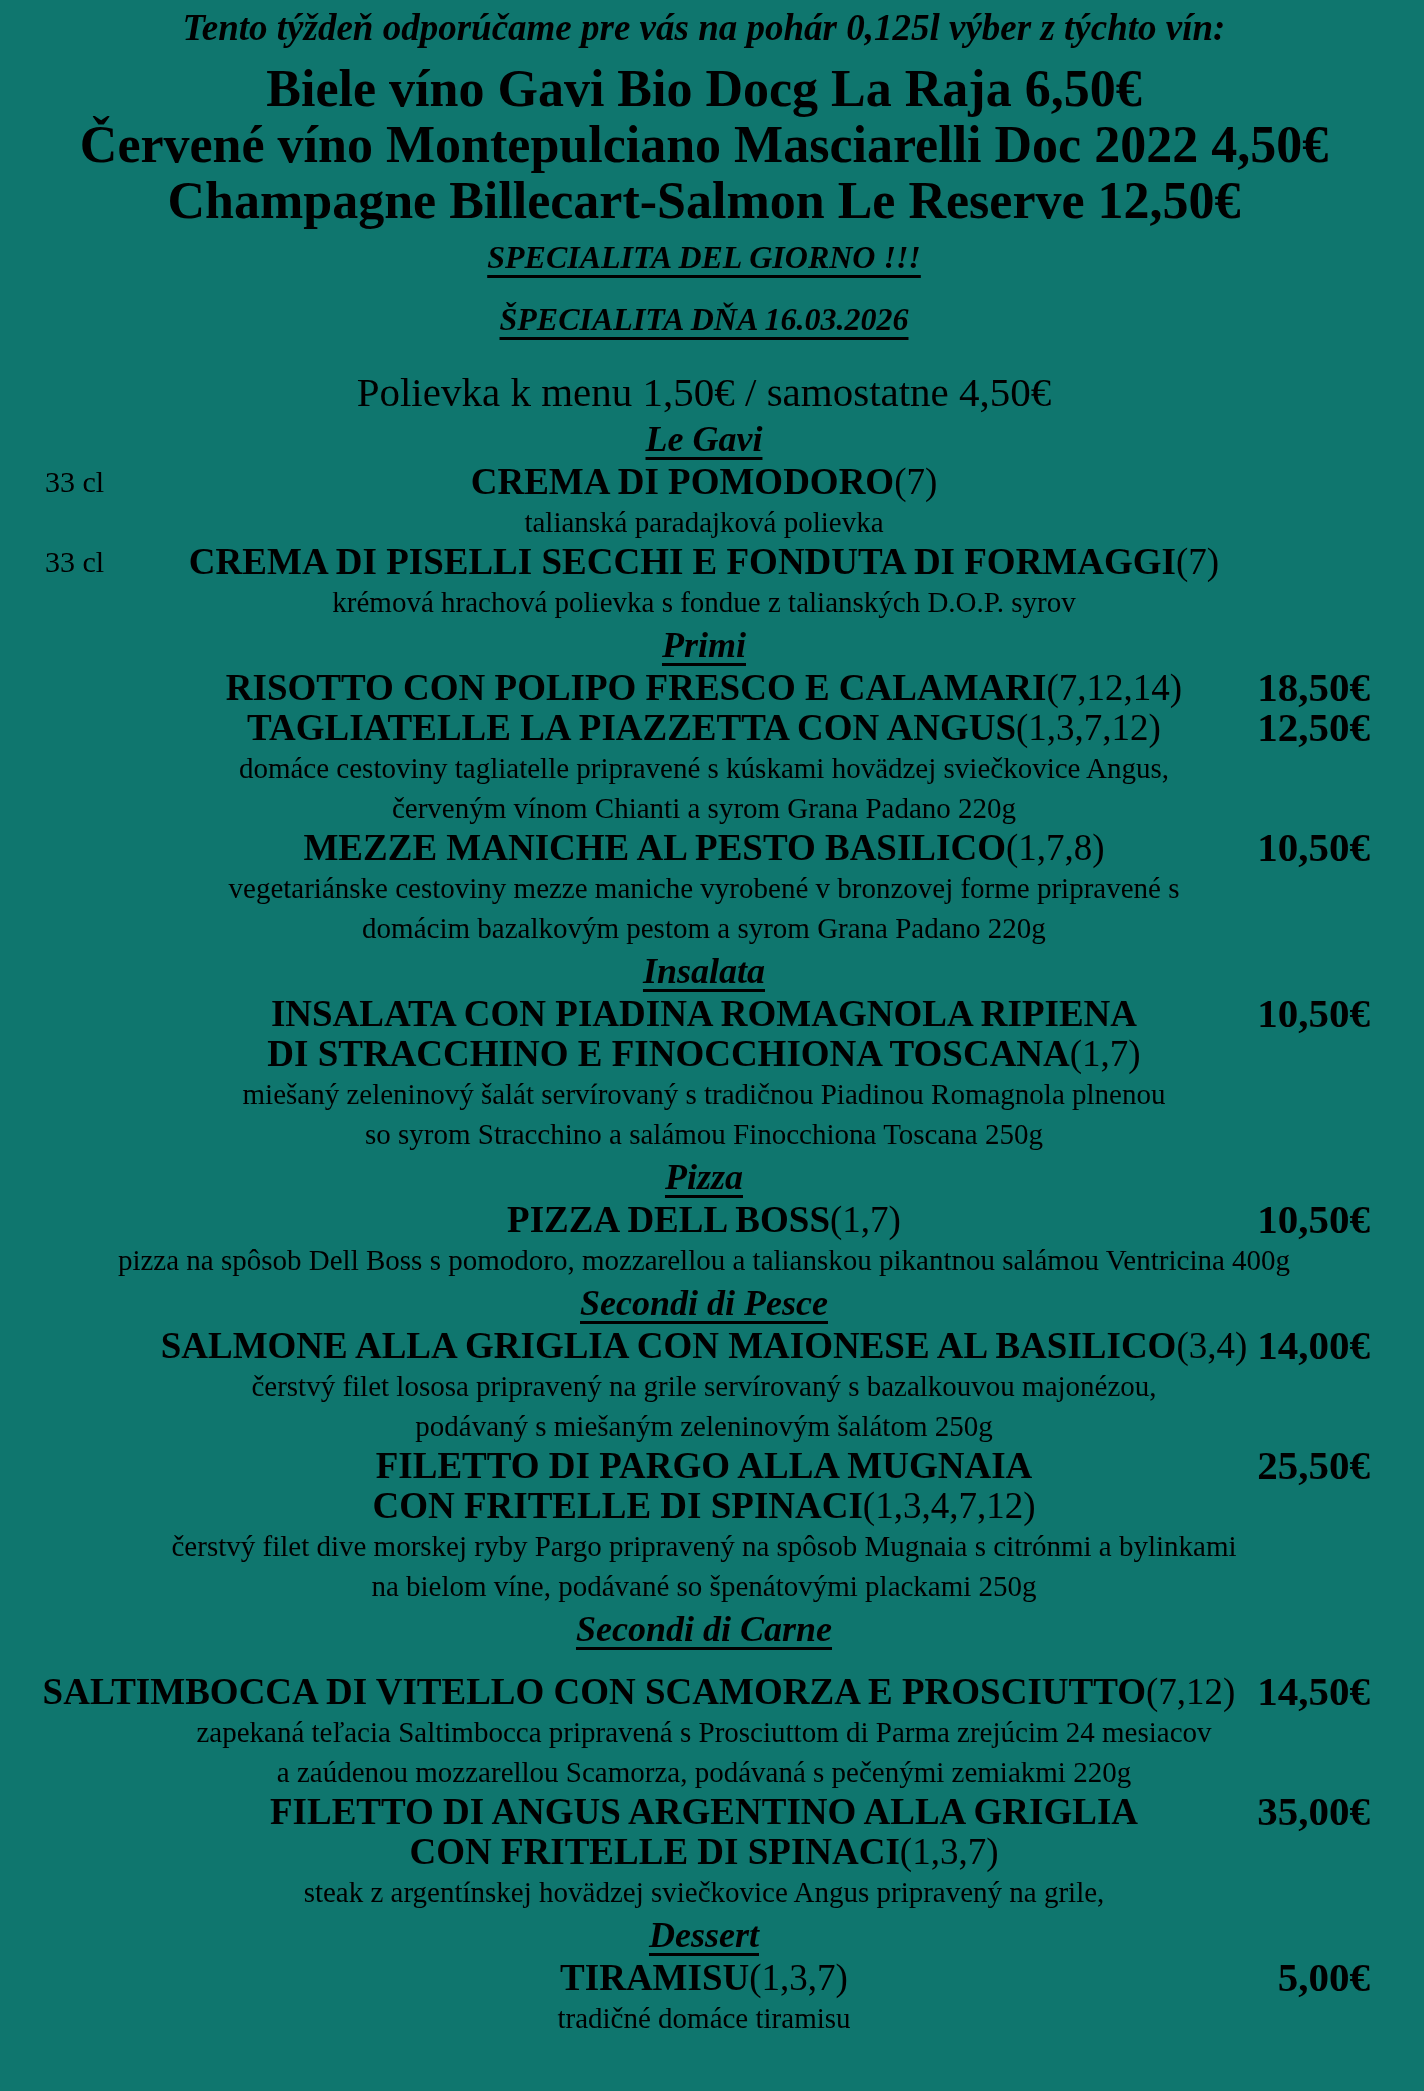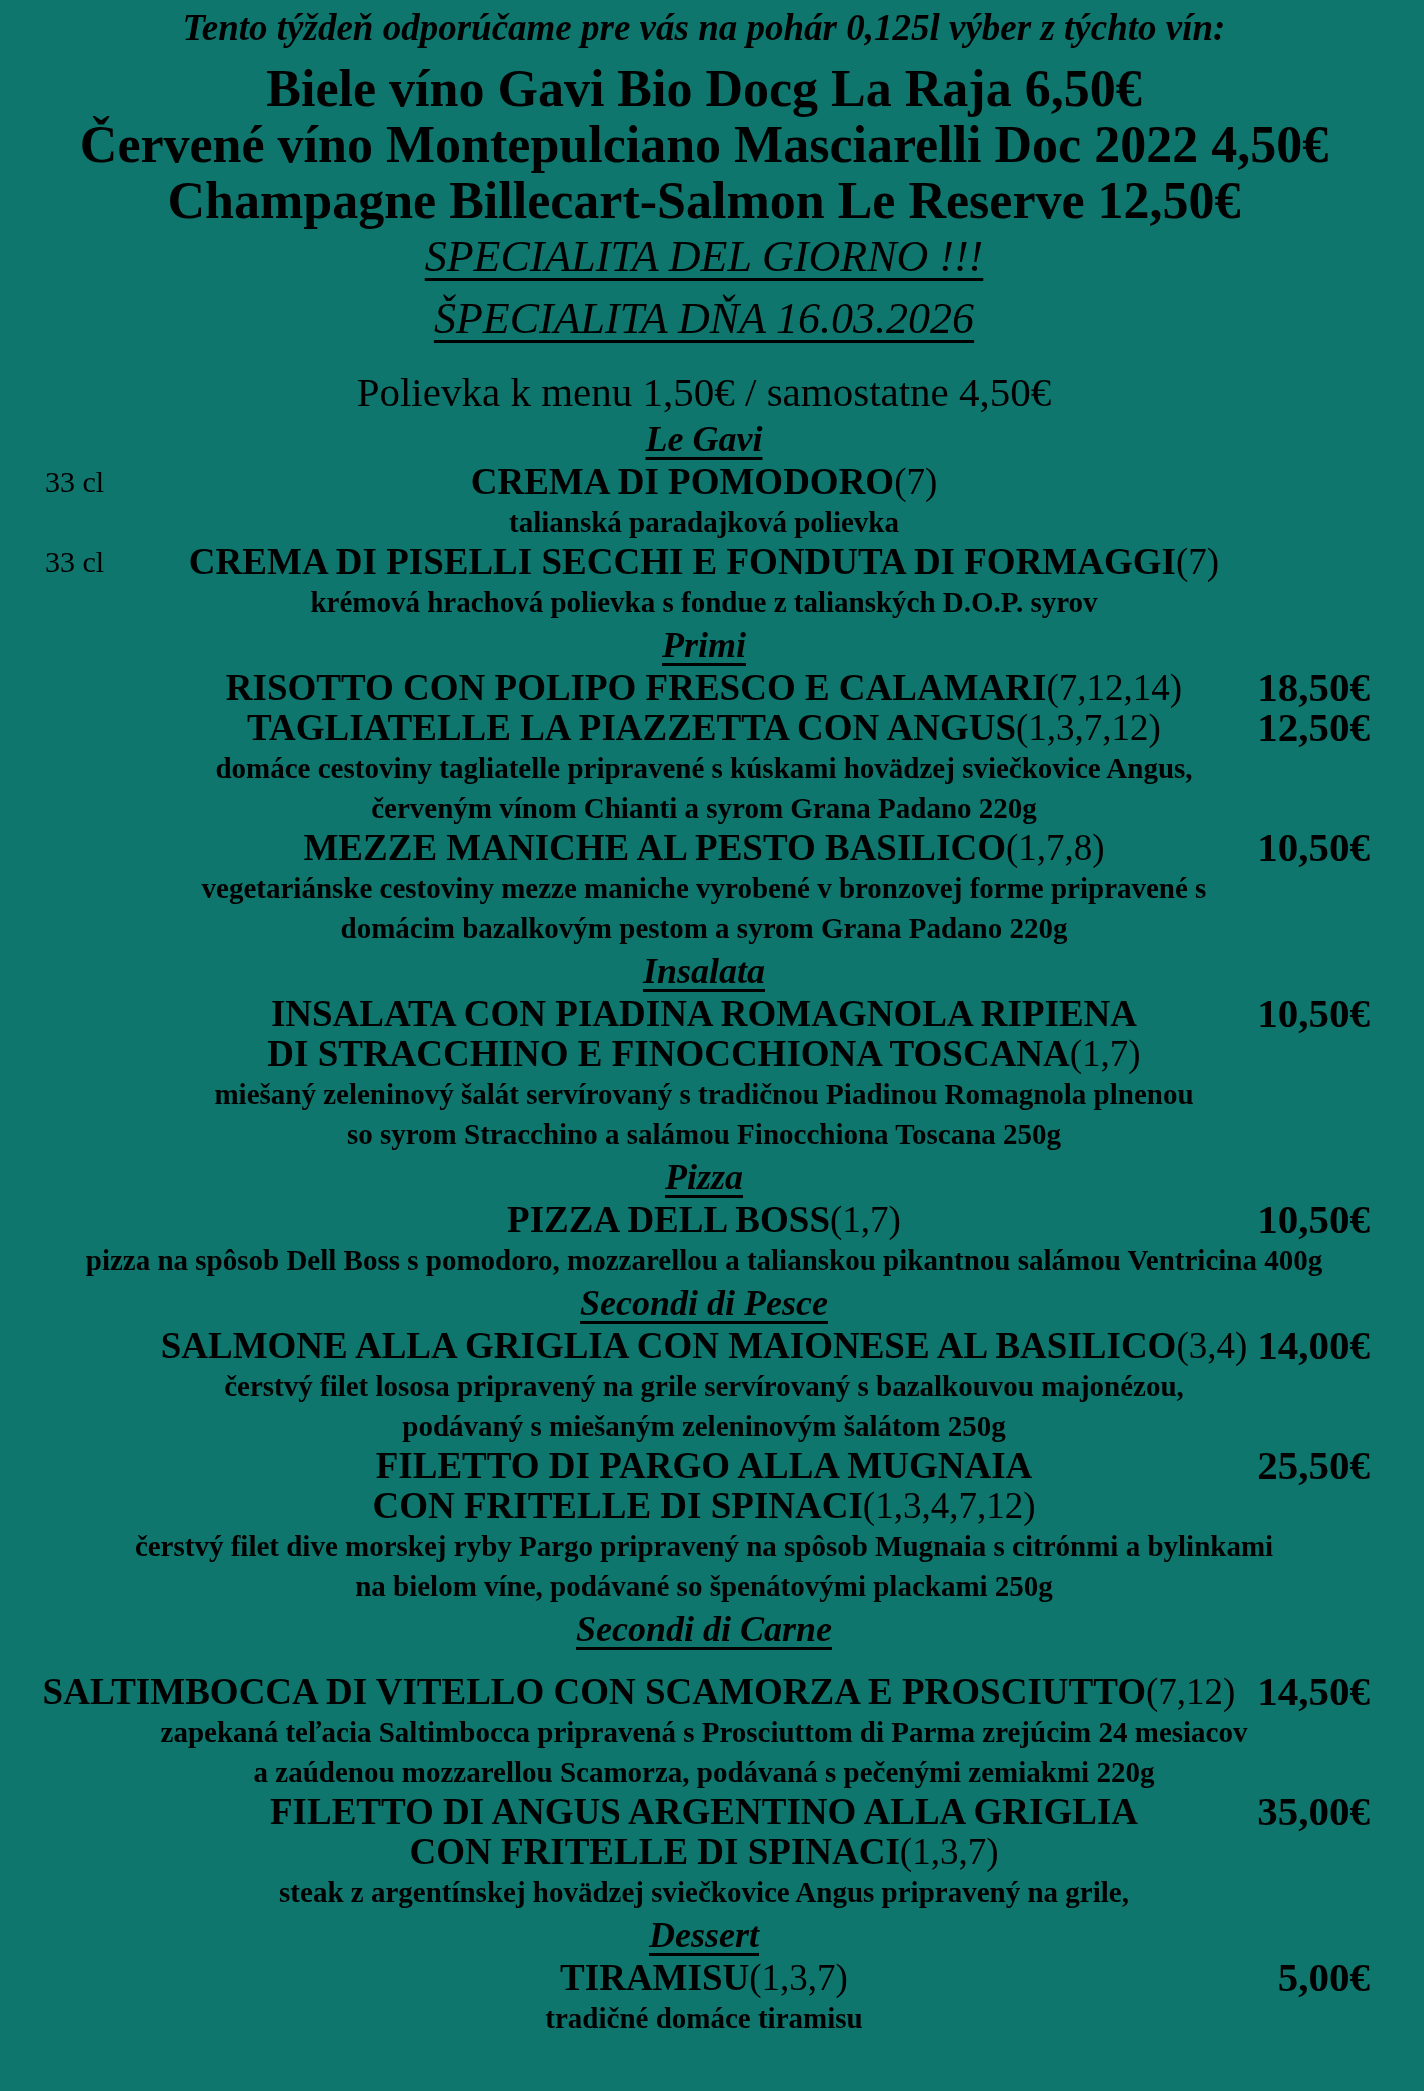--- a/index.html
+++ b/index.html
@@ -14,21 +14,21 @@
   }
   .intro {
     font-size:37px; font-weight:bold; font-style:italic;
     line-height:48px;
   }
   .wine {
     font-size:52px; font-weight:bold;
     line-height:38px; margin-top:18px;
   }
   .special {
-    font-size:44px; font-weight:normal; font-style:italic;
+    font-size:32px; font-weight:bold; font-style:italic;
     text-decoration:underline; text-decoration-thickness:3px; text-underline-offset:7px;
     line-height:50px; margin-top:12px;
   }
   .soup-note {
     font-size:41px; font-weight:normal;
     line-height:48px; margin-top:24px;
   }
   .section-title {
     font-size:36px; font-weight:bold; font-style:italic;
     text-decoration:underline; text-decoration-thickness:3px; text-underline-offset:6px;
@@ -42,21 +42,21 @@
   .item-line.tight { padding-right:130px;margin-top:20px; }
   .allergens { font-weight:normal; }
   .price {
     position:absolute; right:0; top:-4px;
     font-size:41px; font-weight:bold; line-height:46px;
   }
   .size {
     position:absolute; left:7px; top:4px;
     font-size:30px; font-weight:normal; line-height:32px;
   }
-  .desc { font-size:29px; font-weight:bold; line-height:40px; }
+  .desc { font-size:29px; font-weight:normal; line-height:40px; }
 </style>
 </head>
 <body>
 
 <div class="page">
 
   <div class="intro">Tento týždeň odporúčame pre vás na pohár 0,125l výber z týchto vín:</div>
   <div class="wine">Biele víno Gavi Bio Docg La Raja 6,50€</div>
   <div class="wine">Červené víno Montepulciano Masciarelli Doc 2022 4,50€</div>
   <div class="wine">Champagne Billecart-Salmon Le Reserve  12,50€</div>

